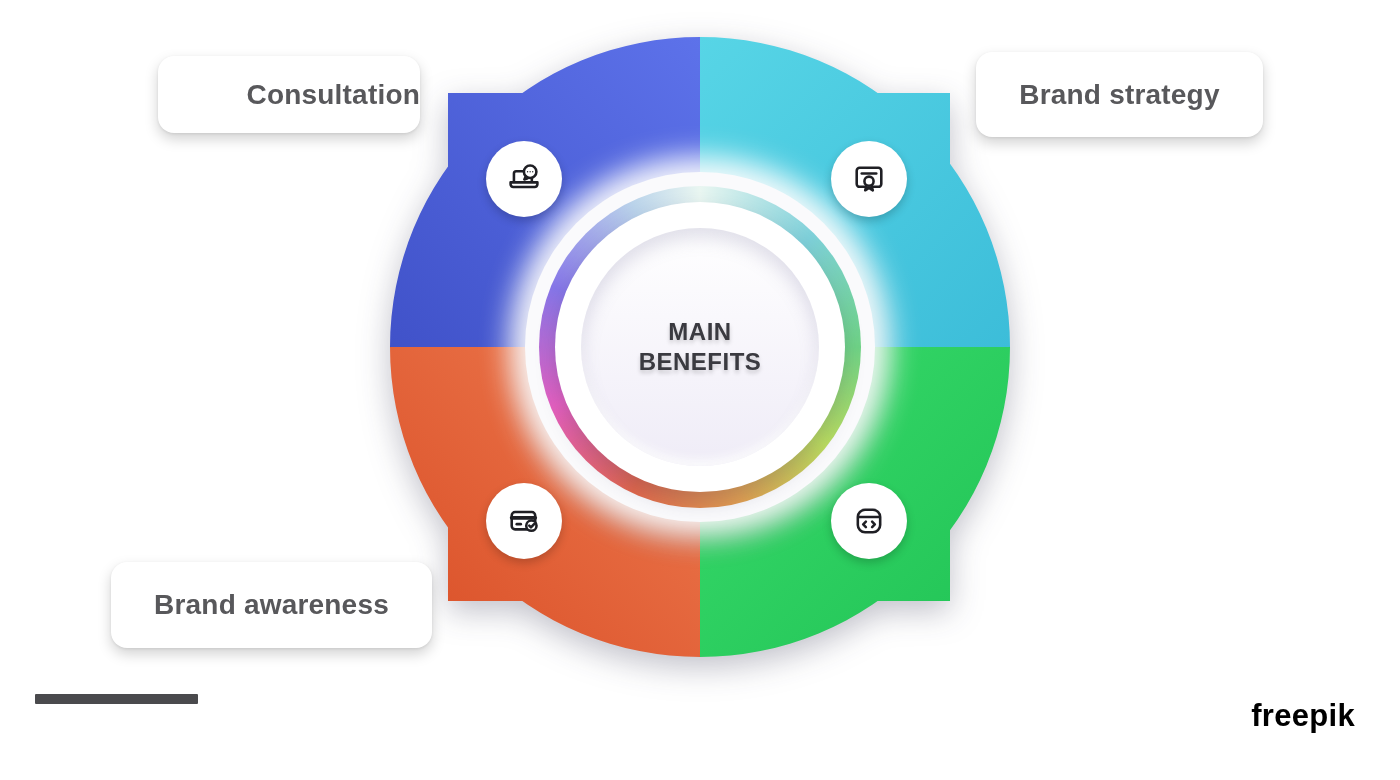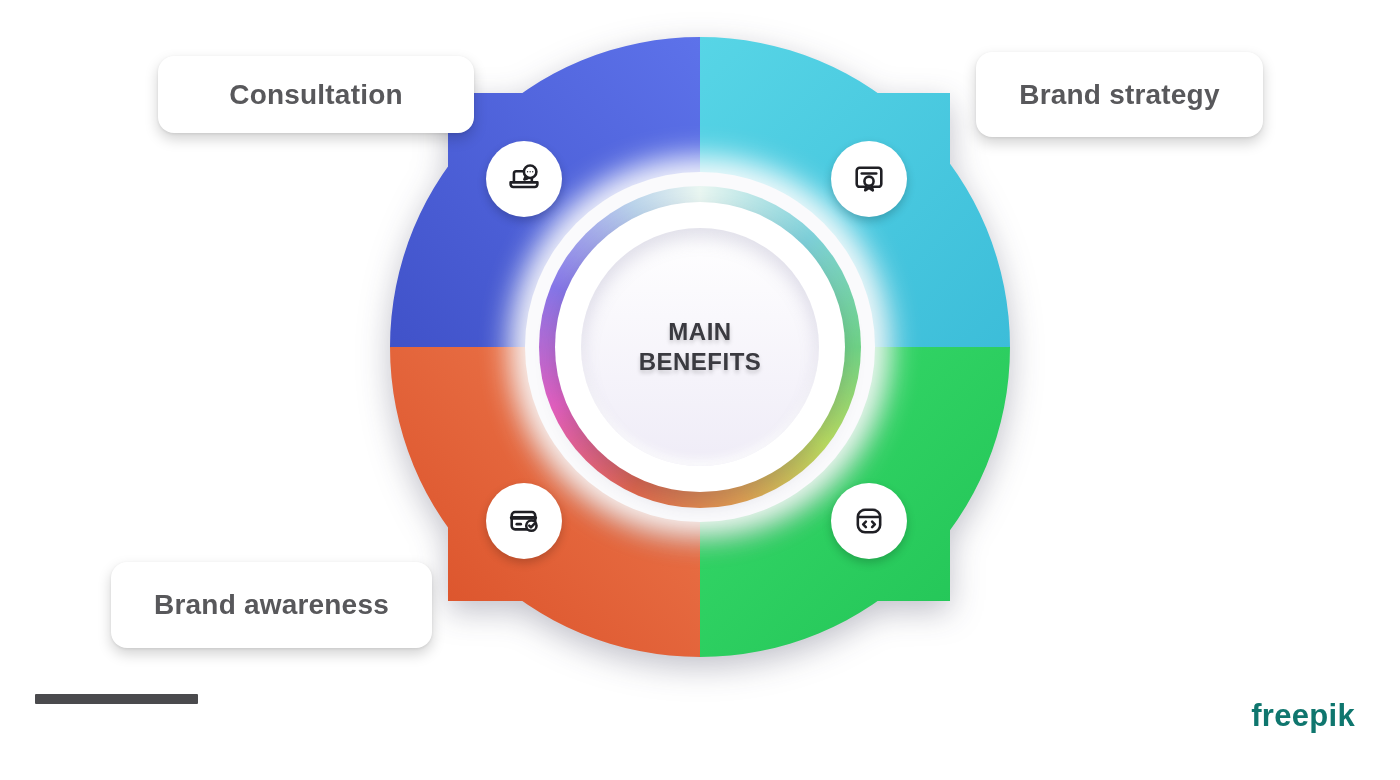--- a/index.html
+++ b/index.html
@@ -63,36 +63,36 @@
   .ic-bl { left:486px; top:483px; }
   .ic-br { left:831px; top:483px; }
 
   
   .label-card {
     position:absolute; background:#ffffff; border-radius:16px;
     box-shadow: 0 6px 14px rgba(0,0,0,.18), 0 1px 3px rgba(0,0,0,.08);
     display:flex; align-items:center; justify-content:center;
     font-size:28px; font-weight:600; color:#58585b; letter-spacing:.2px;
   }
-  .card-tl { left:158px; top:56px;  width:316px; height:77px; }
+  .card-tl { left:158px; top:56px;  width:262px; height:77px;justify-content:flex-end; }
   .card-tr { left:976px; top:52px;  width:287px; height:85px; }
   .card-bl { left:97px;  top:562px; width:321px; height:86px;margin-left:14px; }
   .card-br { left:975px; top:562px; width:309px; height:86px; }
 
   
   .brand-left { position:absolute; left:35px; top:686px; }
   .brand-left .wordmark {
     font-size:46px; font-weight:800; color:#454548; letter-spacing:.5px; line-height:1;
   }
   .brand-left .tagline-bar {
     margin-top:8px; width:163px; height:10px; background:#4a4a4d; border-radius:1px;
   }
   .brand-right {
     position:absolute; right:45px; top:698px;
-    font-size:31px; font-weight:700; color:#0f766e; letter-spacing:.3px;
+    font-size:31px; font-weight:700; color:#000000; letter-spacing:.3px;
   }
 </style>
 </head>
 <body>
 
 <div class="canvas">
 
   <div class="shape-wrap">
     <div class="shape">
       <div class="quad tl" style="background: linear-gradient(to left bottom, rgb(93, 114, 234), rgb(64, 82, 201));"></div>

